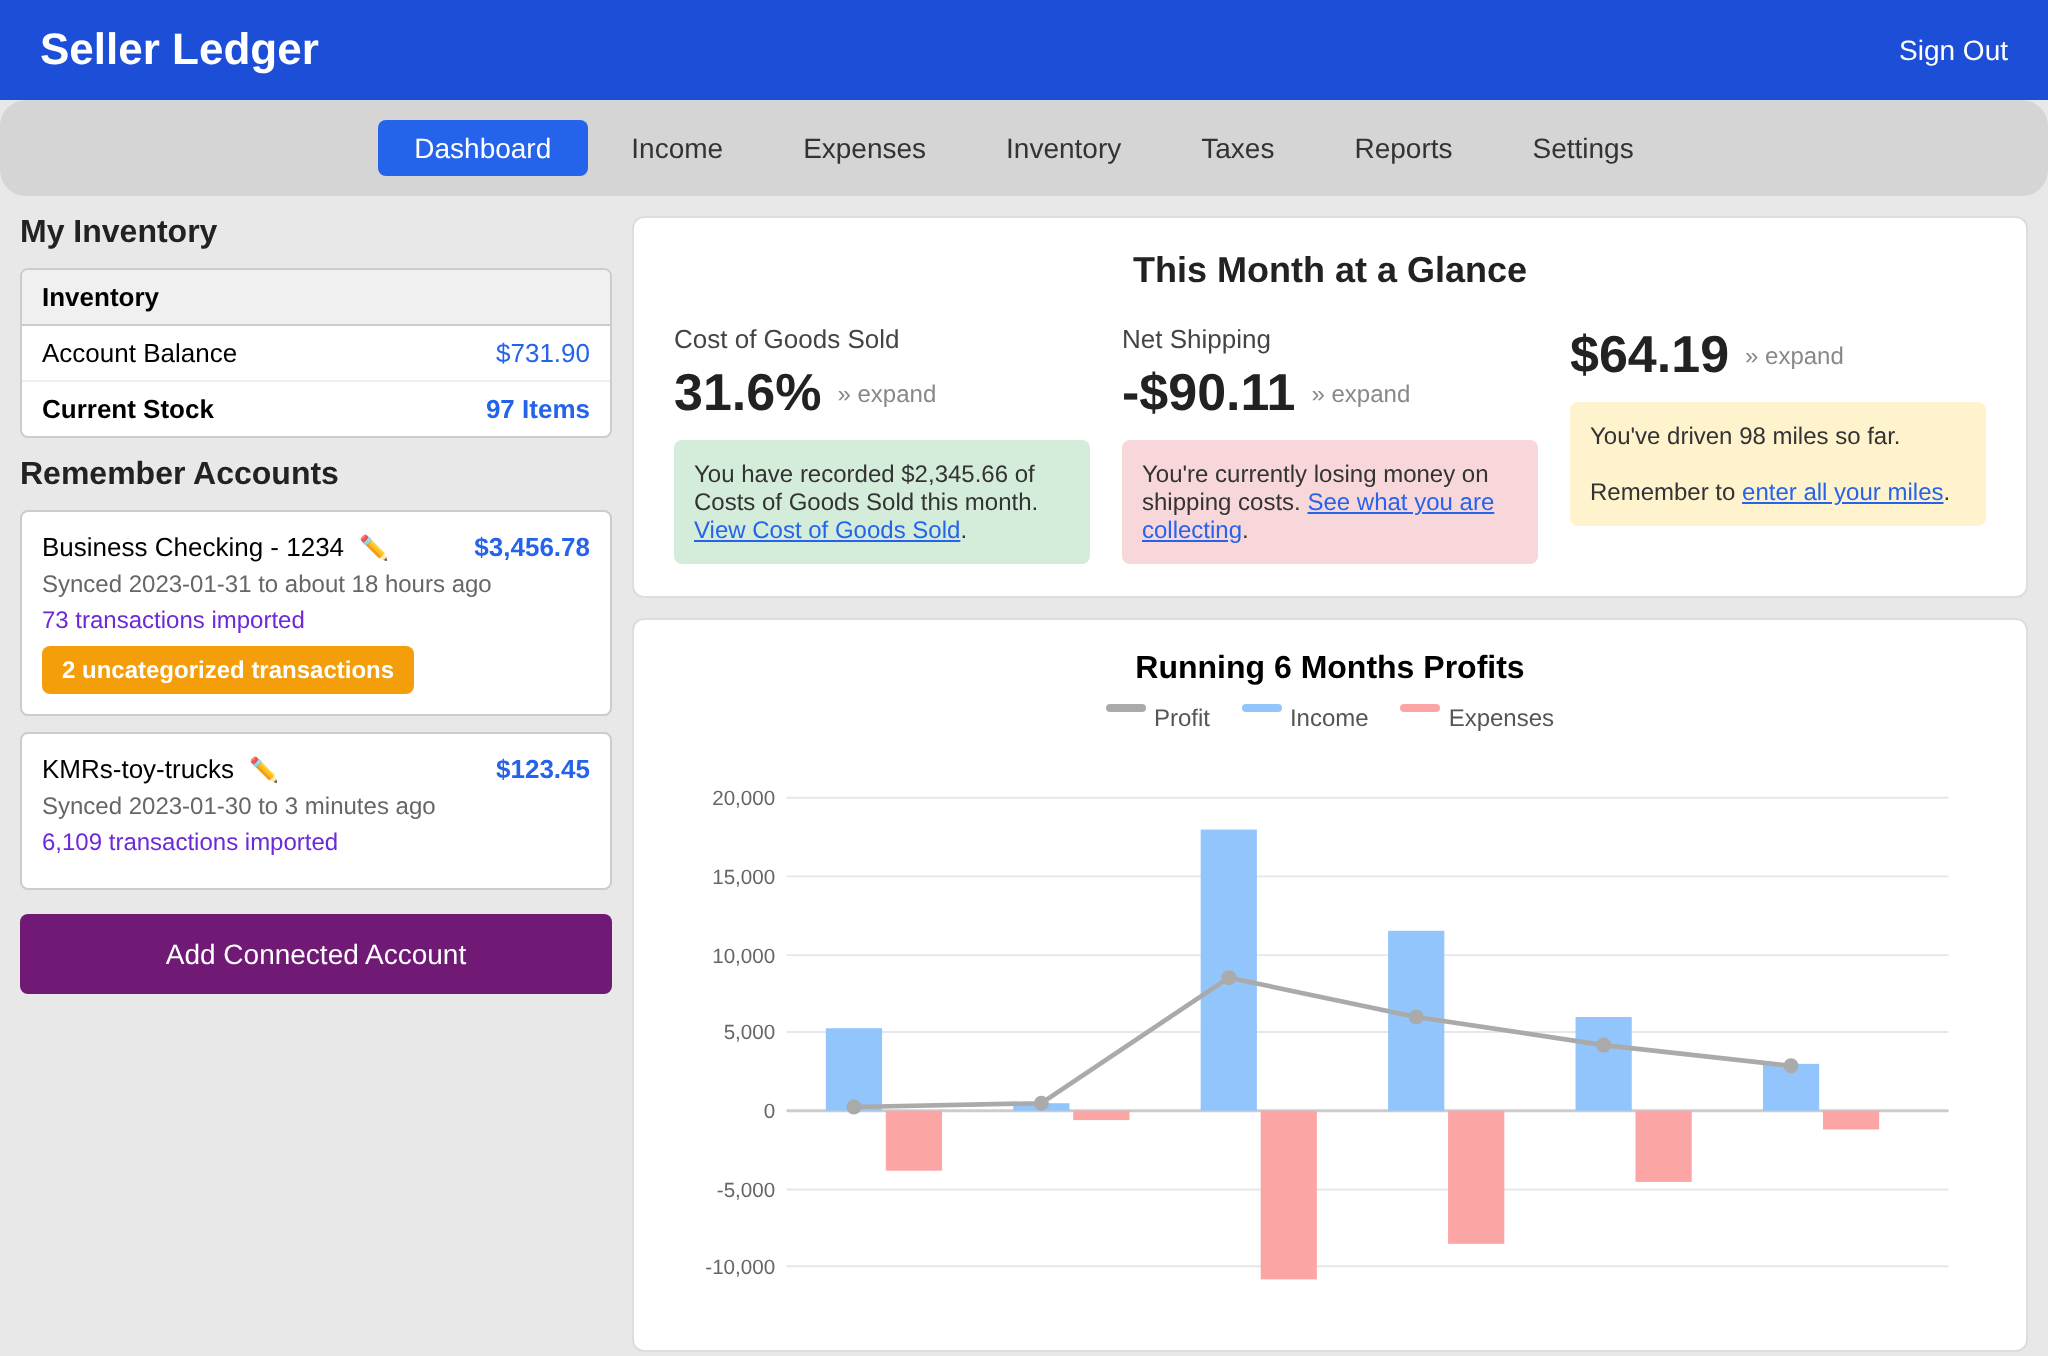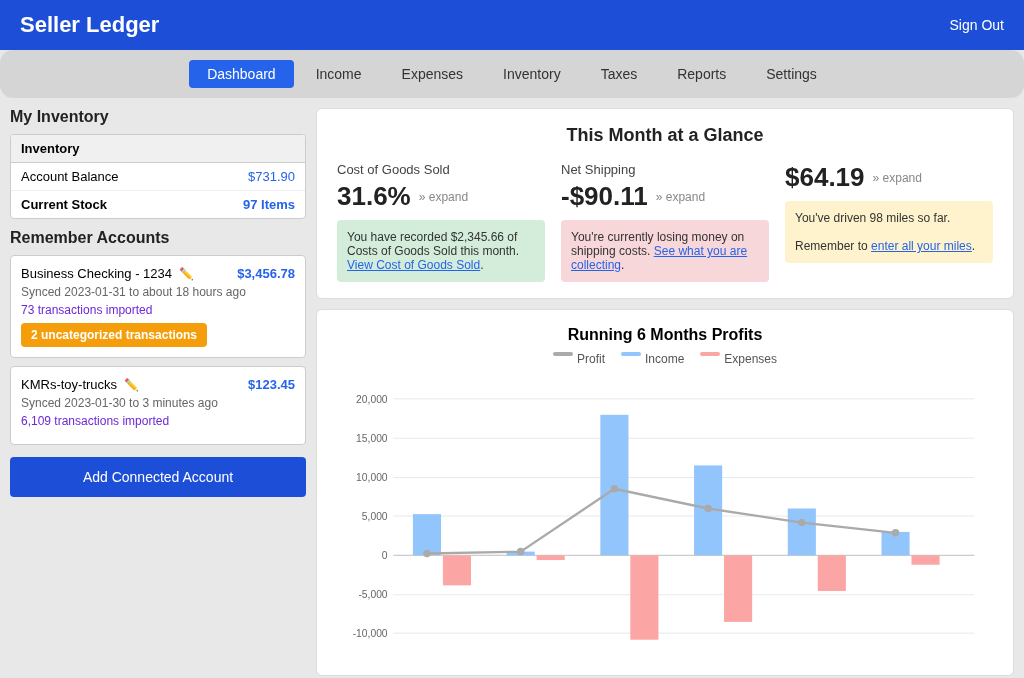--- a/index.html
+++ b/index.html
@@ -29,21 +29,21 @@
     .inv-link { color: #2563eb; text-decoration: none; }
 
     .connected-account { background: white; border: 1px solid #ccc; border-radius: 4px; padding: 10px; margin-bottom: 8px; }
     .account-header { display: flex; justify-content: space-between; align-items: center; margin-bottom: 4px; }
     .edit-icon { color: #666; font-size: 12px; margin-left: 4px; }
     .account-amount { color: #2563eb; font-weight: 600; }
     .account-sync { color: #666; font-size: 12px; margin-bottom: 4px; }
     .account-transactions { font-size: 12px; color: #6d28d9; margin-bottom: 6px; }
     .uncategorized-btn { background: #f59e0b; color: white; border: none; border-radius: 4px; padding: 5px 10px; font-size: 12px; cursor: pointer; font-weight: 600; }
 
-    .add-account-btn { background: #1d4ed8; color: white; border: none; border-radius: 4px; padding: 12px; width: 100%; font-size: 14px; cursor: pointer; margin-top: 4px; }
+    .add-account-btn { background: #701a75; color: white; border: none; border-radius: 4px; padding: 12px; width: 100%; font-size: 14px; cursor: pointer; margin-top: 4px; }
 
     
     #content { flex: 1; display: flex; flex-direction: column; gap: 10px; }
 
     .glance-card { background: white; border: 1px solid #ddd; border-radius: 6px; padding: 16px 20px; }
     .glance-title { text-align: center; font-size: 18px; font-weight: 700; margin-bottom: 16px; color: #222; }
 
     .glance-grid { display: grid; grid-template-columns: 1fr 1fr 1fr; gap: 16px; }
     .glance-item { }
     .glance-label { font-size: 13px; color: #444; margin-bottom: 4px; }

